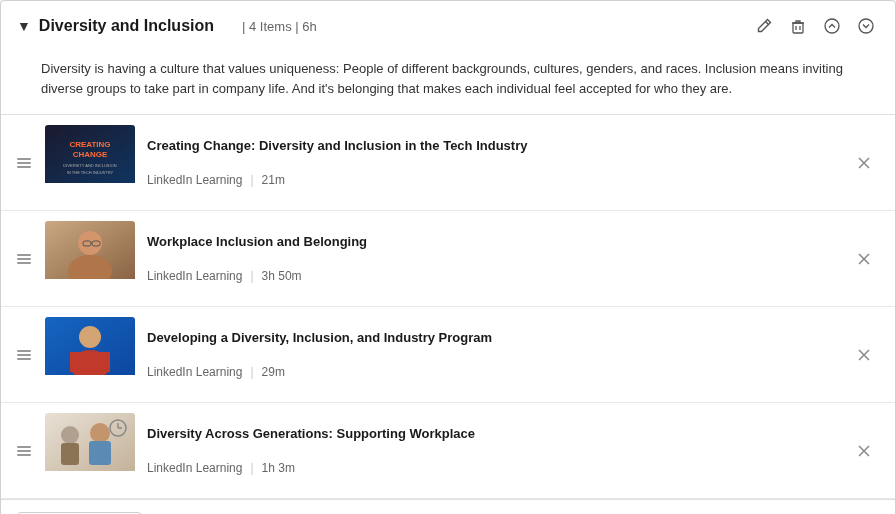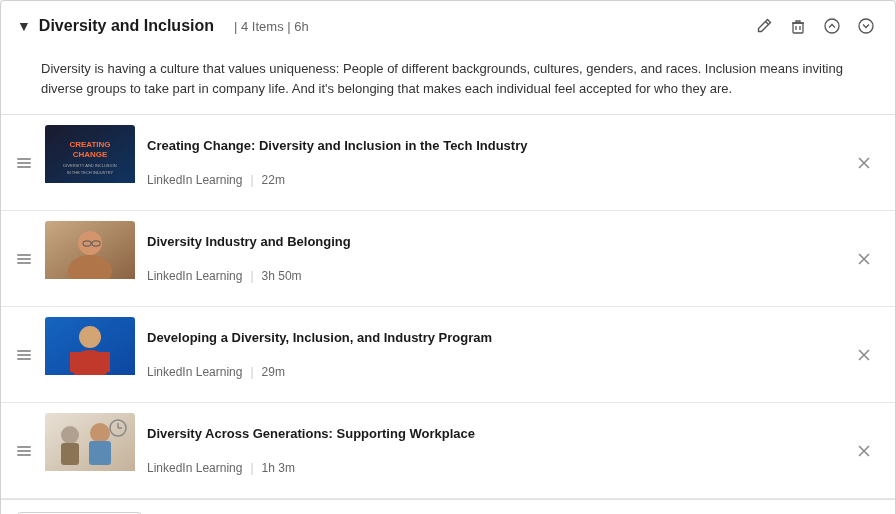--- a/index.html
+++ b/index.html
@@ -38,21 +38,21 @@
       cursor: pointer;
     }
     .section-title {
       font-size: 16px;
       font-weight: 600;
       color: #1a1a1a;
     }
     .section-meta {
       font-size: 13px;
       color: #666;
-      margin-left: 12px;
+      margin-left: 20px;
       font-weight: 400;
     }
     .section-actions {
       display: flex;
       align-items: center;
       gap: 8px;
     }
     .action-btn {
       background: none;
       border: none;
@@ -233,21 +233,21 @@
           <text x="45" y="32" text-anchor="middle" font-size="8" font-weight="bold" fill="#ff6b35" font-family="sans-serif">CHANGE</text>
           <text x="45" y="42" text-anchor="middle" font-size="4" fill="#aaa" font-family="sans-serif">DIVERSITY AND INCLUSION</text>
           <text x="45" y="49" text-anchor="middle" font-size="4" fill="#aaa" font-family="sans-serif">IN THE TECH INDUSTRY</text>
         </svg>
       </div>
       <div class="item-info">
         <span class="item-title">Creating Change: Diversity and Inclusion in the Tech Industry</span>
         <div class="item-meta">
           <span>LinkedIn Learning</span>
           <span class="meta-separator">|</span>
-          <span>22m</span>
+          <span>21m</span>
         </div>
       </div>
       <button class="remove-btn" title="Remove">
         <svg width="14" height="14" viewBox="0 0 14 14">
           <path d="M2 2l10 10M12 2L2 12" stroke="#888" stroke-width="1.5"></path>
         </svg>
       </button>
     </div>
 
     <div class="list-item">
@@ -268,21 +268,21 @@
 
           <ellipse cx="45" cy="22" rx="12" ry="12" fill="#d4956d"></ellipse>
           <ellipse cx="45" cy="50" rx="22" ry="16" fill="#b07548"></ellipse>
 
           <rect x="38" y="20" width="8" height="5" rx="2" fill="none" stroke="#555" stroke-width="1"></rect>
           <rect x="47" y="20" width="8" height="5" rx="2" fill="none" stroke="#555" stroke-width="1"></rect>
           <line x1="46" y1="22" x2="47" y2="22" stroke="#555" stroke-width="1"></line>
         </svg>
       </div>
       <div class="item-info">
-        <span class="item-title">Diversity Industry and Belonging</span>
+        <span class="item-title">Workplace Inclusion and Belonging</span>
         <div class="item-meta">
           <span>LinkedIn Learning</span>
           <span class="meta-separator">|</span>
           <span>3h 50m</span>
         </div>
       </div>
       <button class="remove-btn" title="Remove">
         <svg width="14" height="14" viewBox="0 0 14 14">
           <path d="M2 2l10 10M12 2L2 12" stroke="#888" stroke-width="1.5"></path>
         </svg>

